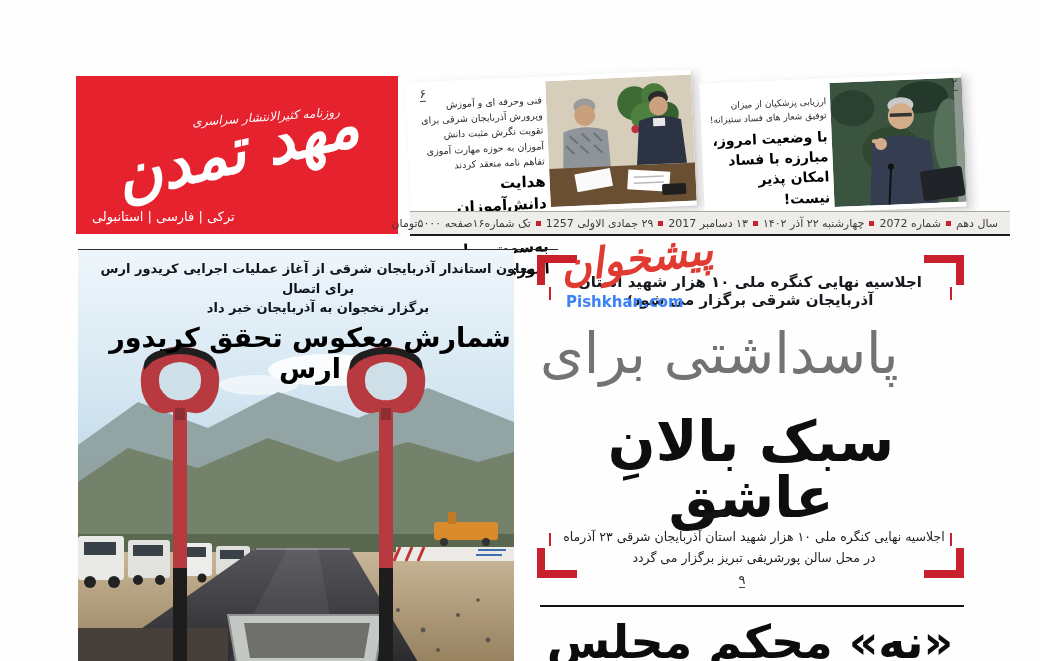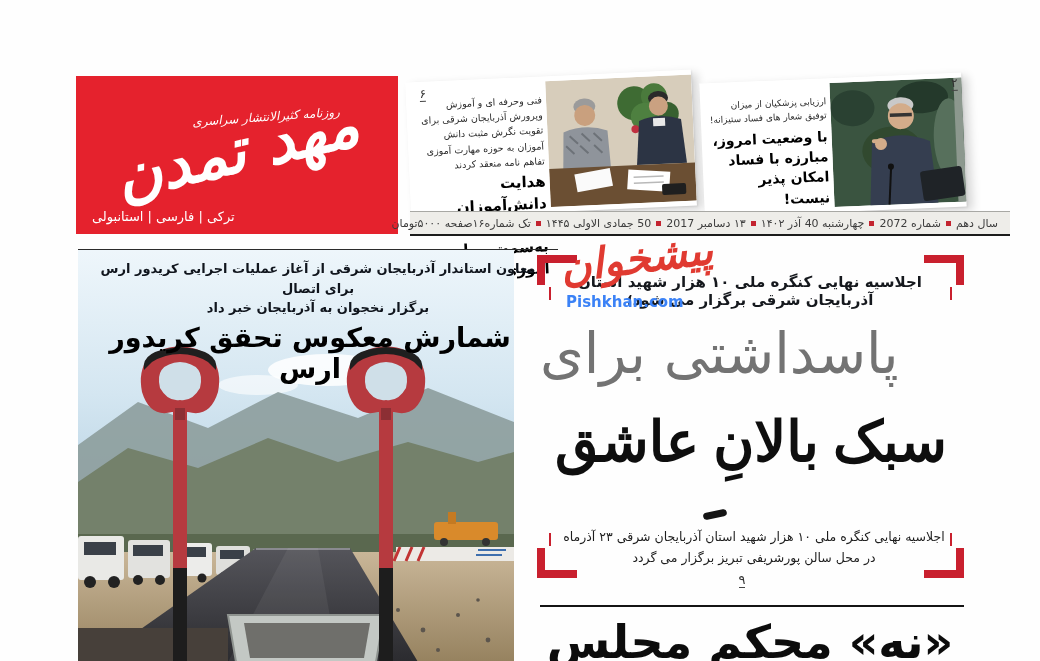--- a/index.html
+++ b/index.html
@@ -60,21 +60,21 @@
   .t3 { left:549px; top:533px; } .t4 { left:950px; top:533px; }
 
   .lead-kicker { left:548px; top:273px; width:404px; text-align:center; direction:rtl;
     font-size:15px; font-weight:bold; color:#15181d; z-index:2; }
   .wm-fa { left:560px; top:234px; font-size:42px; font-weight:bold; font-style:italic;
     color:#e03a31; transform:rotate(-7deg); z-index:4; letter-spacing:-2px; }
   .wm-en { left:566px; top:293px; font-size:15px; font-weight:bold; color:#3b82f6; z-index:4; }
   .lead-h1 { left:540px; top:326px; width:422px; text-align:left; direction:rtl;
     font-size:56px; font-weight:normal; color:#737373; line-height:1; letter-spacing:-1px; }
   .lead-h2 { left:540px; top:414px; width:422px; text-align:center; direction:rtl;
-    font-size:56px; font-weight:bold; color:#0e0e0e; line-height:1; letter-spacing:-1px;font-family:Liberation Serif, serif; }
+    font-size:56px; font-weight:bold; color:#0e0e0e; line-height:1; letter-spacing:-1px; }
   .lead-dash { left:703px; top:511px; width:24px; height:7px; background:#141414;
     border-radius:4px; transform:rotate(-12deg); }
   .lead-sub { left:556px; top:527px; width:396px; text-align:center; direction:rtl;
     font-size:12.5px; color:#1d1d1d; line-height:1.65; }
   .lead-pg { left:702px; top:569px; width:80px; text-align:center; }
   .lead-pg span { font-size:13px; color:#333; border-bottom:1.5px solid #444; }
   .divider { left:540px; top:605px; width:424px; border-top:2px solid #141414; }
   .bottom-head { left:520px; top:617px; width:460px; text-align:center; direction:rtl;
     font-size:46px; font-weight:bold; color:#0c0c0c; line-height:1.1; }
 </style>
@@ -139,25 +139,25 @@
     <circle cx="58" cy="86" r="3" fill="#111"></circle>
     <rect x="88" y="90" width="42" height="30" rx="3" fill="#1f2327" transform="rotate(-6 109 105)"></rect>
   </svg>
 </div>
 
 <div class="abs dateline">
   <span>سال دهم</span>
   <span class="sq"></span>
   <span>شماره 2072</span>
   <span class="sq"></span>
-  <span>چهارشنبه 40 آذر ۱۴۰۲</span>
+  <span>چهارشنبه ۲۲ آذر ۱۴۰۲</span>
   <span class="sq"></span>
   <span>۱۳ دسامبر 2017</span>
   <span class="sq"></span>
-  <span>50 جمادی الاولی ۱۴۴۵</span>
+  <span>۲۹ جمادی الاولی 1257</span>
   <span class="sq"></span>
   <span>تک شماره۱۶صفحه ۵۰۰۰تومان</span>
 </div>
 
 <div class="abs photo-story">
   <svg class="abs" style="left:0;top:0" width="436" height="412" viewBox="0 0 436 412">
     <defs>
       <linearGradient id="sky" x1="0" y1="0" x2="0" y2="1">
         <stop offset="0" stop-color="#eef6fb"></stop>
           <stop offset="0.6" stop-color="#d4e6f1"></stop>

